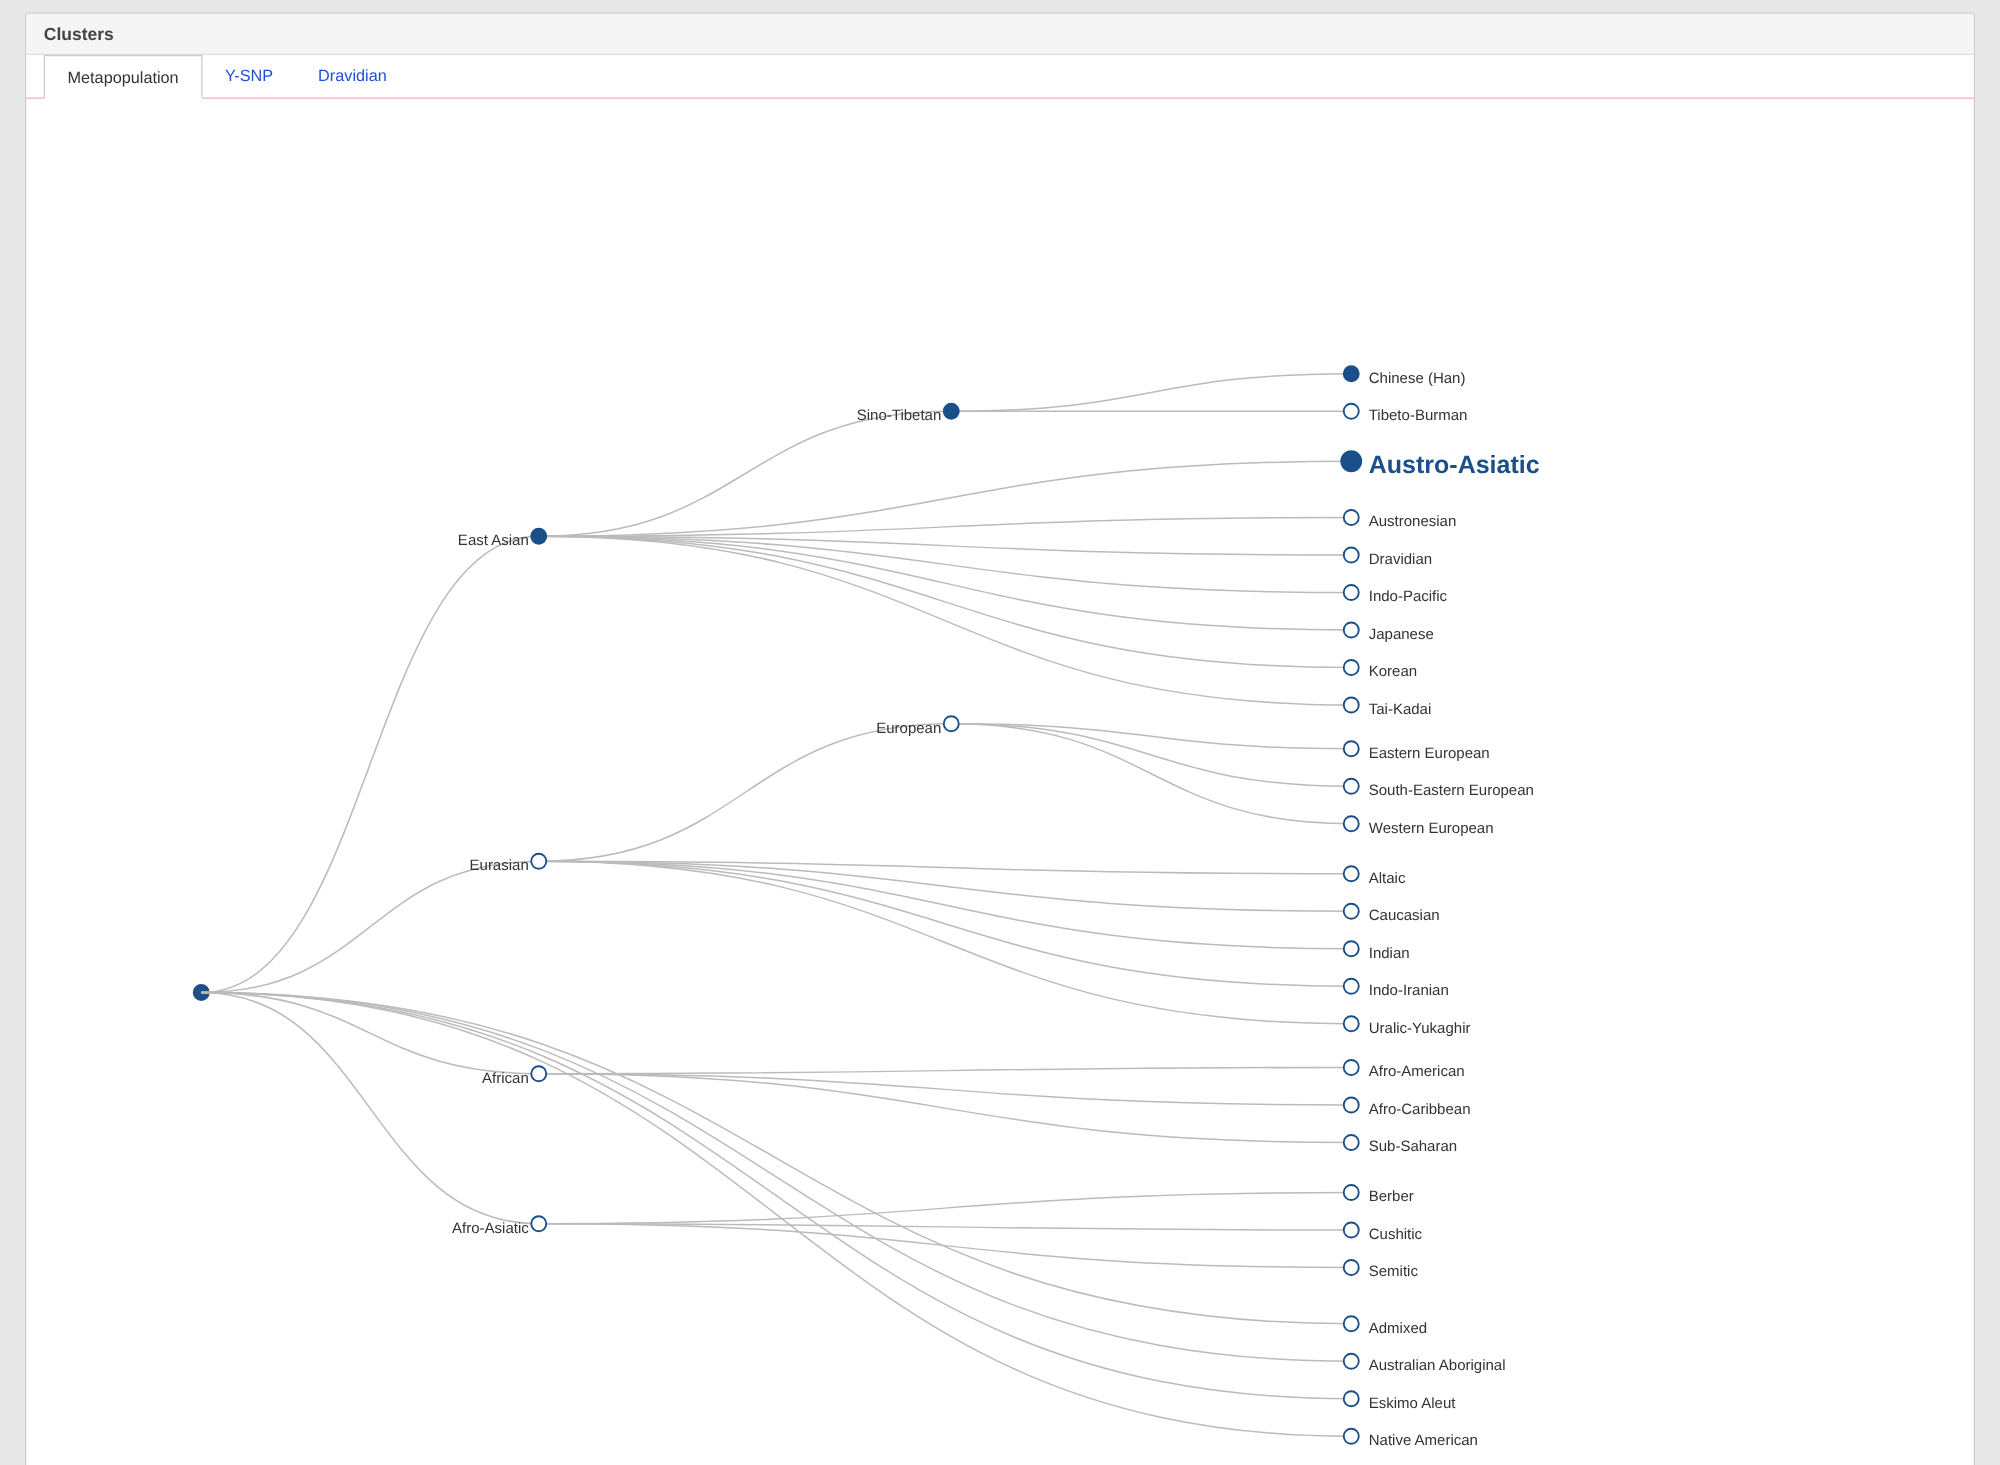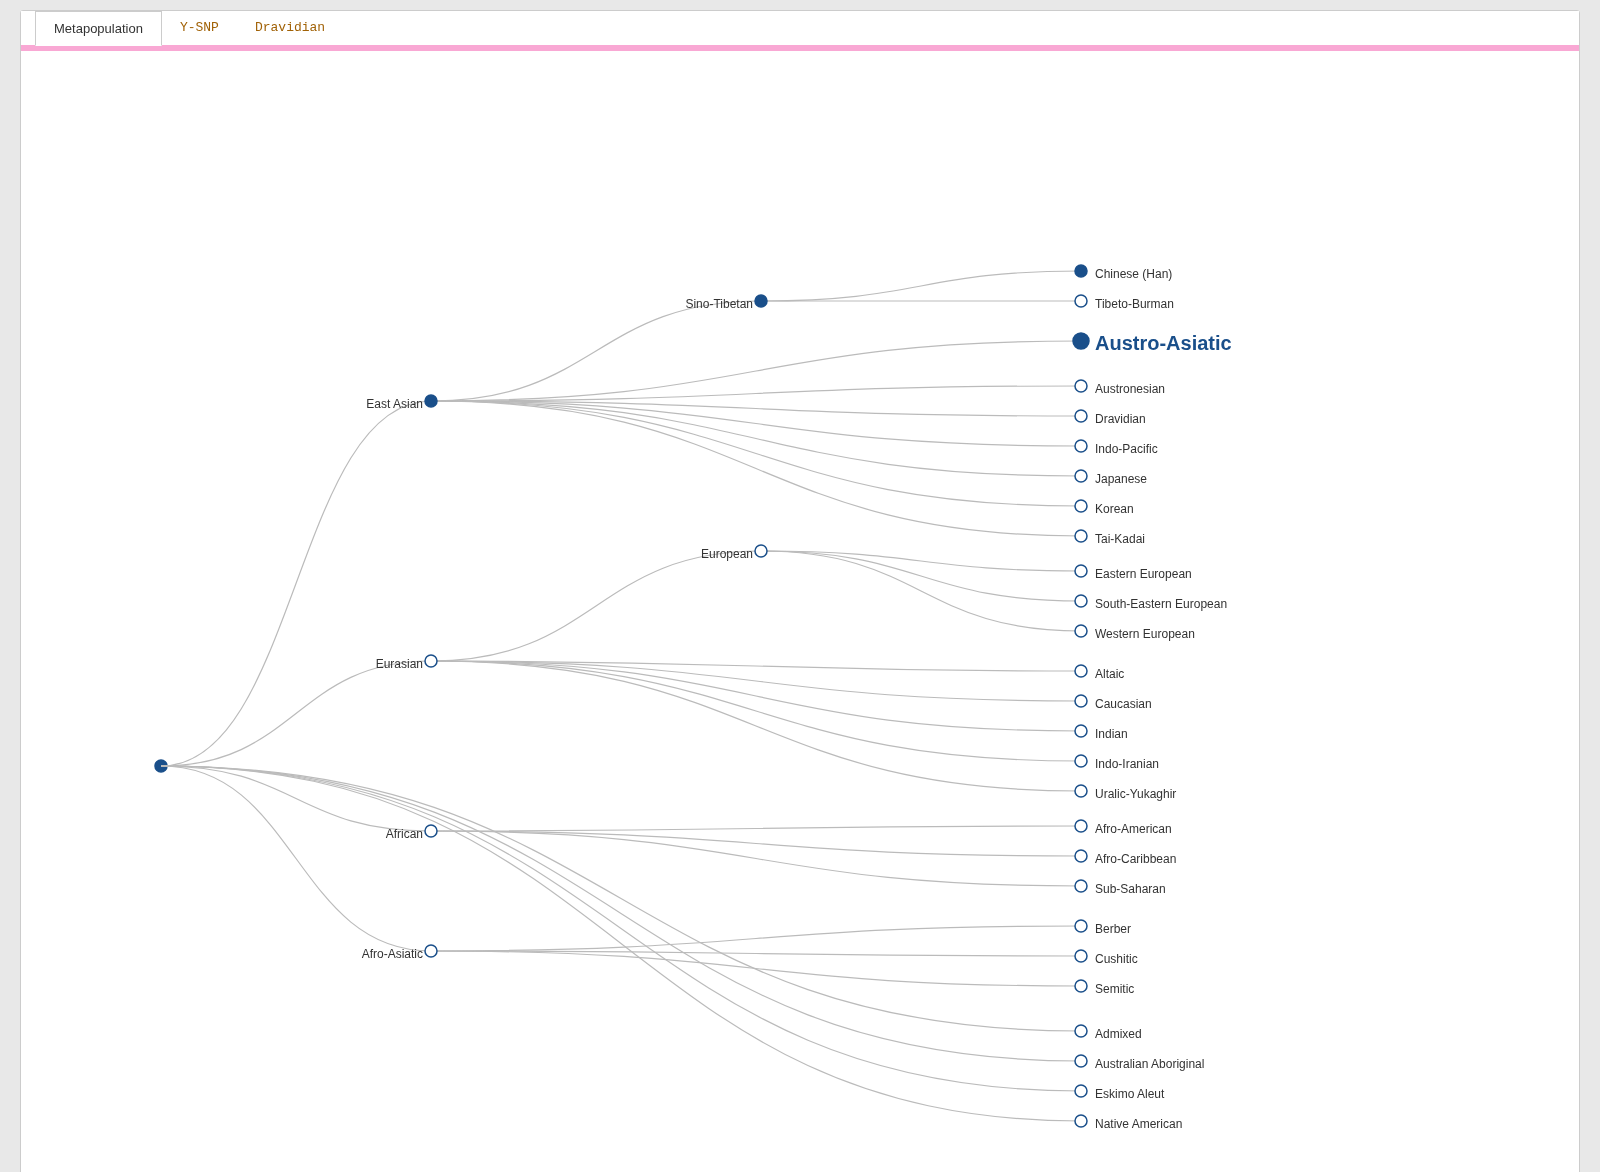--- a/index.html
+++ b/index.html
@@ -27,56 +27,58 @@
     .panel-header {
       background: #f5f5f5;
       border-bottom: 1px solid #ddd;
       padding: 8px 14px;
       font-size: 14px;
       font-weight: bold;
       color: #444;
     }
     .tabs-row {
       display: flex;
-      border-bottom: 6px solid #f9a8d4;
+      border-bottom: 1px solid #f9a8d4;
       padding: 0 14px;
       background: #fff;
     }
     .tab {
       padding: 9px 18px;
       cursor: pointer;
       font-size: 13px;
       border: 1px solid transparent;
       margin-bottom: -1px;
       color: #333;
     }
     .tab.active {
       background: #fff;
       border: 1px solid #ccc;
       border-bottom: 1px solid #fff;
       color: #333;
     }
     .tab.link-style {
-      color: #a16207;
+      color: #1d4ed8;
       border: none;
-      font-family: Liberation Mono, monospace;
     }
     .chart-area {
       width: 100%;
       padding: 20px 10px 20px 10px;
     }
     svg {
       overflow: visible;
     }
   </style>
 </head>
 <body>
 
 <div class="outer-container">
   <div class="panel">
+    <div class="panel-header">
+      <span>Clusters</span>
+    </div>
     <div class="tabs-row">
       <div class="tab active">
         <span>Metapopulation</span>
       </div>
       <div class="tab link-style">
         <span>Y-SNP</span>
       </div>
       <div class="tab link-style">
         <span>Dravidian</span>
       </div>

